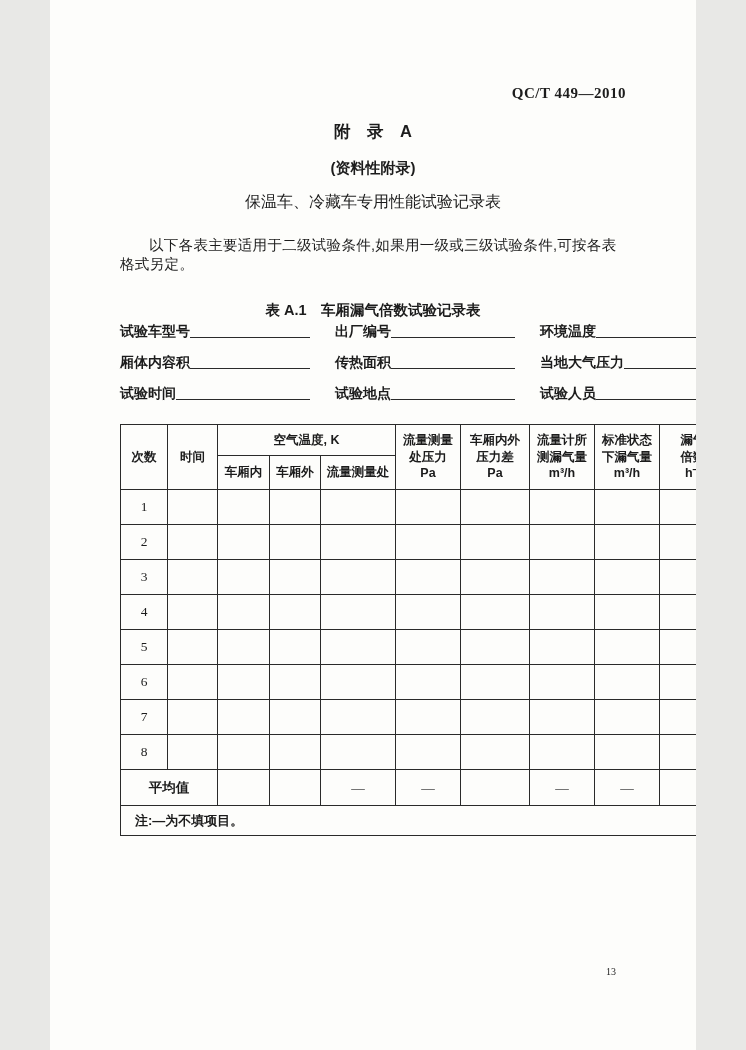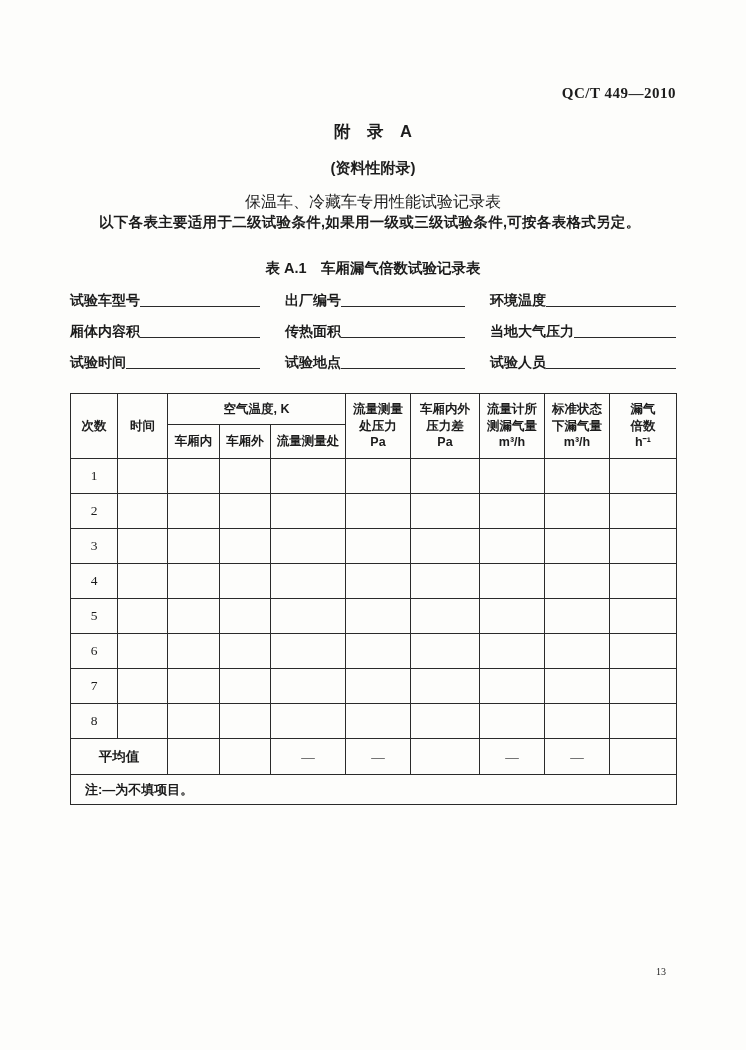--- a/index.html
+++ b/index.html
@@ -1,19 +1,19 @@
 <!DOCTYPE html>
 <html><head>
 <meta charset="utf-8">
 <style>
   * { box-sizing: border-box; margin: 0; padding: 0; }
   html, body { background: #e8e8e6; }
   .page {
     position: relative;
-    width: 746px; height: 1050px;
+    width: 646px; height: 1050px;
     margin: 0 auto;
     background: #fdfdfb;
     font-family: "Liberation Sans", sans-serif;
     color: #1c1c1c;
     overflow: hidden;
   }
   .content { padding: 0 70px; }
 
   .doc-code {
     margin-top: 85px;
@@ -37,35 +37,35 @@
     font-size: 15px;
   }
   .appendix-heading {
     margin-top: 14px;
     text-align: center;
     font-weight: normal;
     font-size: 16px;
   }
 
   .intro {
+    margin-top: 23px;
     font-size: 14.5px;
-    font-weight: 700;
+    font-weight: 400;
     text-indent: 2em;
     letter-spacing: 0.3px;
   }
 
   .table-caption {
     margin-top: 27px;
     text-align: center;
     font-weight: bold;
     font-size: 14.5px;
   }
 
   .form-grid {
-    margin-top: 11px;
     display: grid;
     grid-template-columns: 190px 180px 186px;
     column-gap: 25px;
     row-gap: 11px;
   }
   .form-field { display: flex; align-items: flex-end; height: 20px; }
   .field-label {
     font-weight: bold;
     font-size: 14px;
     white-space: nowrap;

